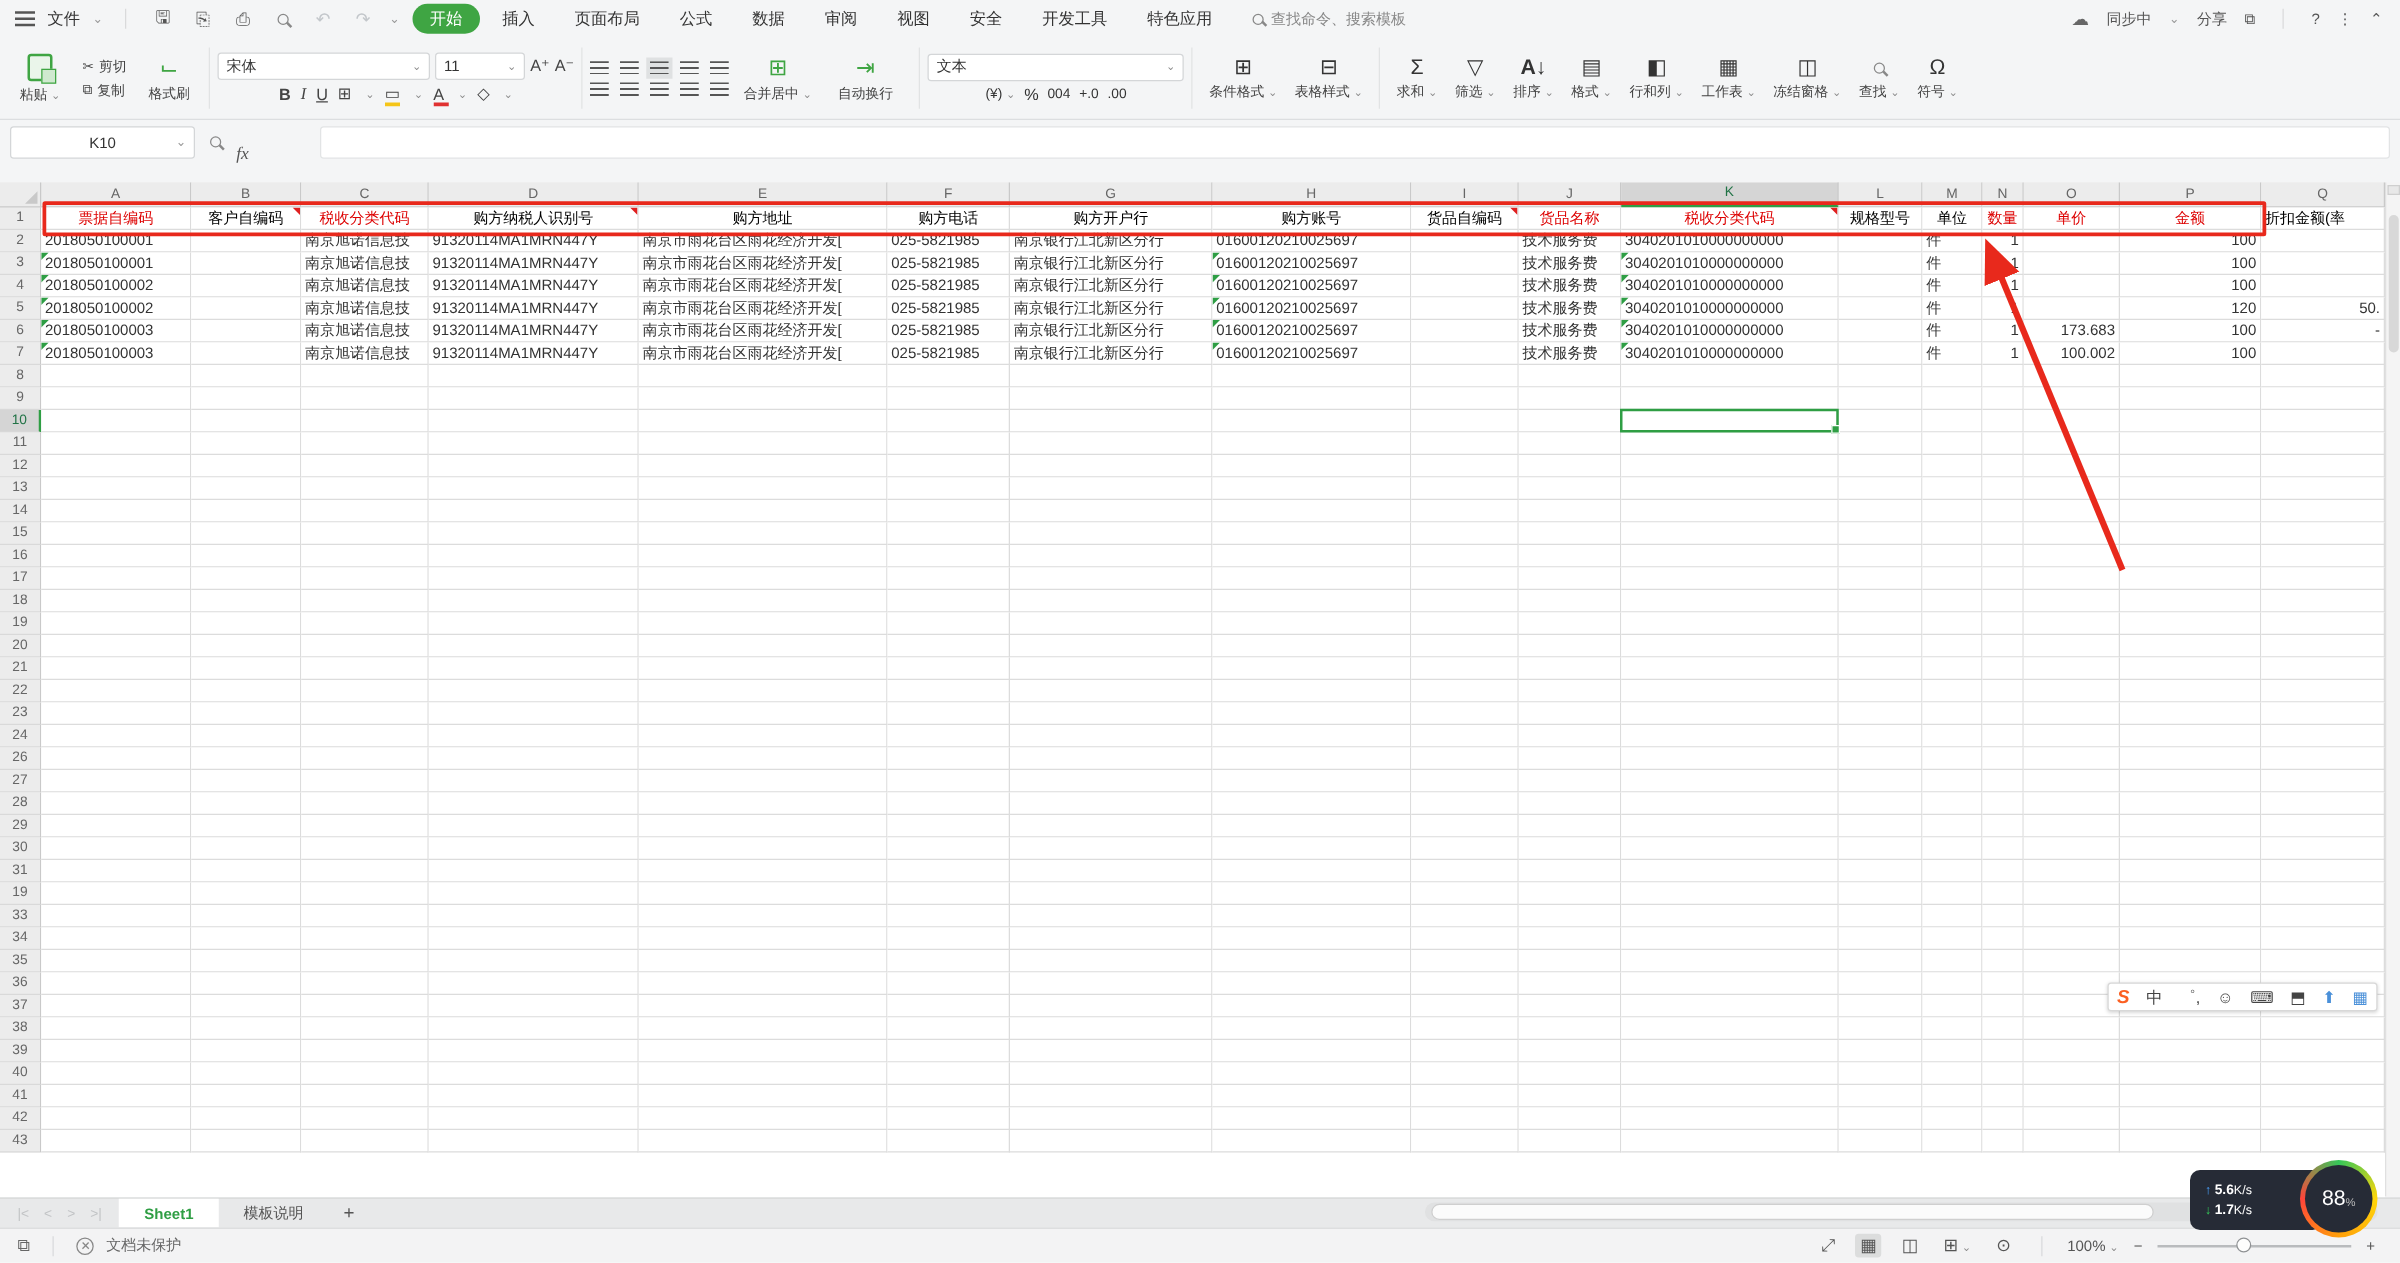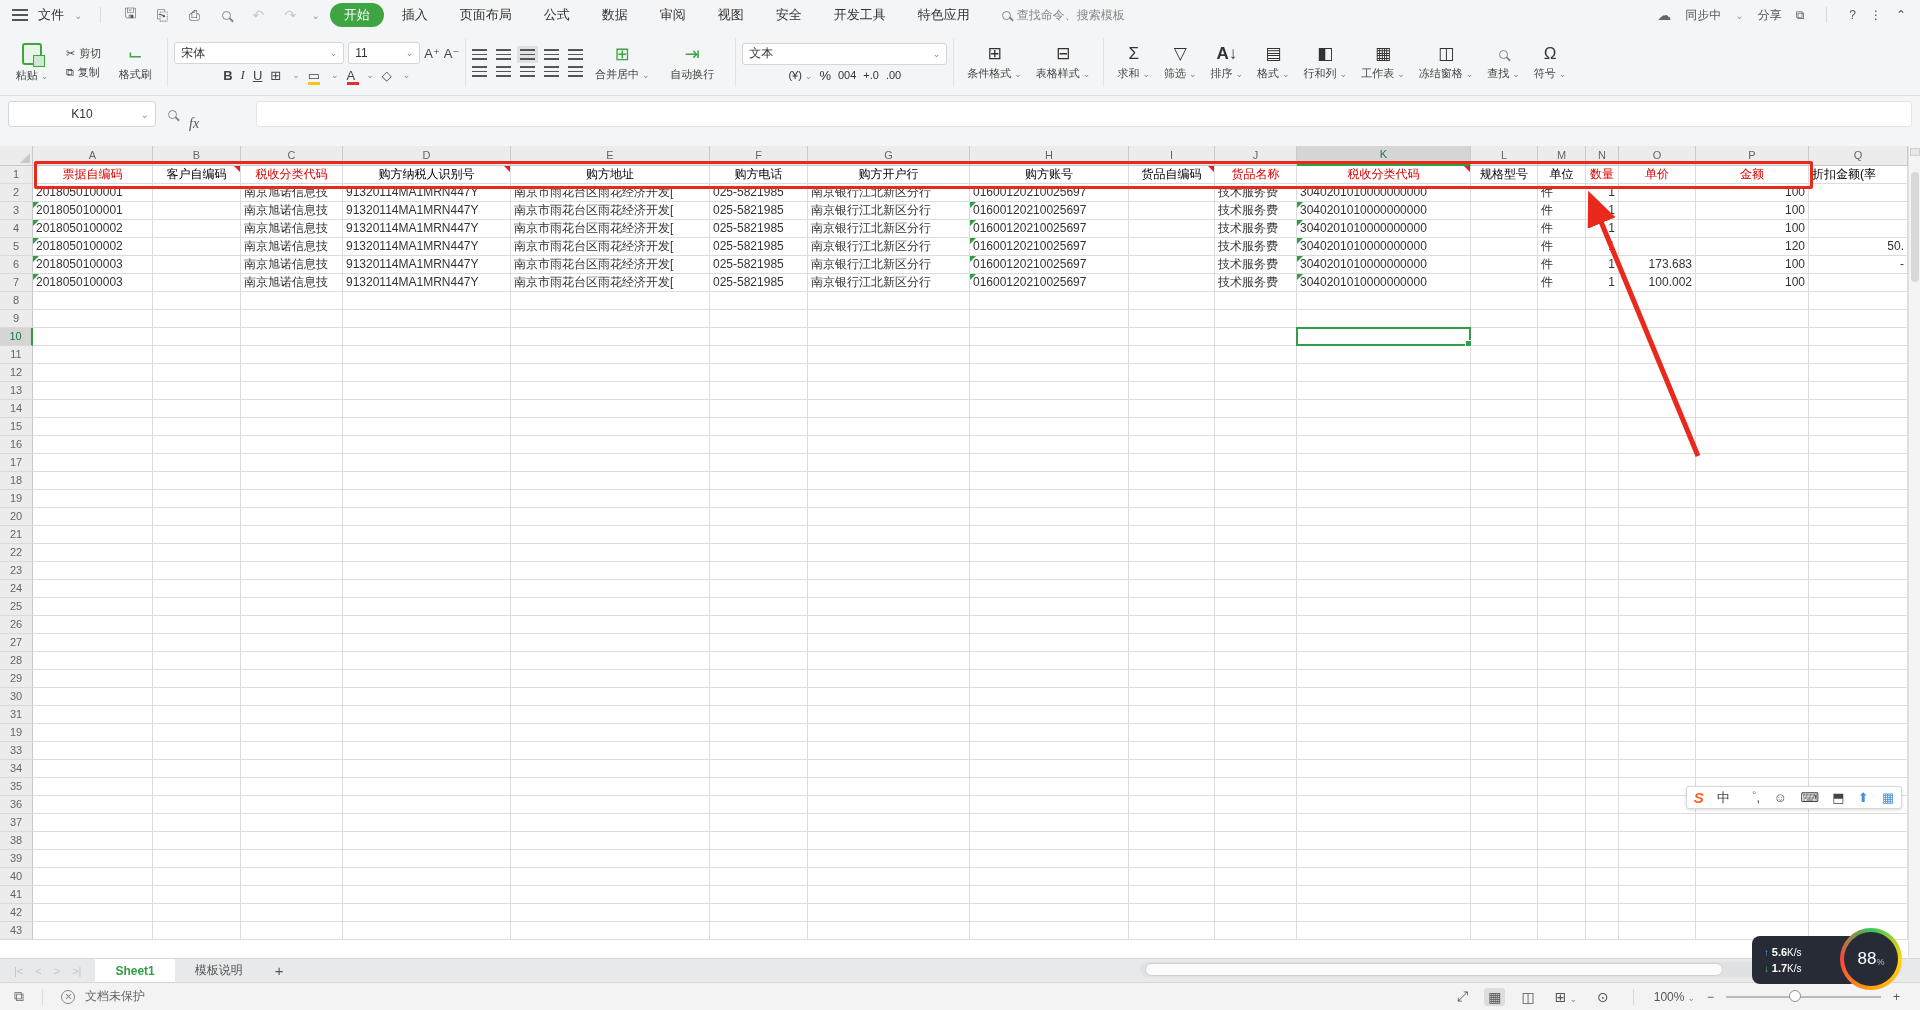--- a/index.html
+++ b/index.html
@@ -836,40 +836,20 @@
         <div class="cell" style="width: 82px;"></div>
         <div class="cell" style="width: 174px;"></div>
         <div class="cell" style="width: 67px;"></div>
         <div class="cell" style="width: 48px;"></div>
         <div class="cell al-r" style="width: 33px;"></div>
         <div class="cell al-r" style="width: 77px;"></div>
         <div class="cell al-r" style="width: 113px;"></div>
         <div class="cell al-r" style="width: 99px;"></div>
       </div>
       <div class="grid-row">
-        <div class="rownum">25</div>
-        <div class="cell" style="width: 120px;"></div>
-        <div class="cell" style="width: 88px;"></div>
-        <div class="cell" style="width: 102px;"></div>
-        <div class="cell" style="width: 168px;"></div>
-        <div class="cell" style="width: 199px;"></div>
-        <div class="cell" style="width: 98px;"></div>
-        <div class="cell" style="width: 162px;"></div>
-        <div class="cell" style="width: 159px;"></div>
-        <div class="cell" style="width: 86px;"></div>
-        <div class="cell" style="width: 82px;"></div>
-        <div class="cell" style="width: 174px;"></div>
-        <div class="cell" style="width: 67px;"></div>
-        <div class="cell" style="width: 48px;"></div>
-        <div class="cell al-r" style="width: 33px;"></div>
-        <div class="cell al-r" style="width: 77px;"></div>
-        <div class="cell al-r" style="width: 113px;"></div>
-        <div class="cell al-r" style="width: 99px;"></div>
-      </div>
-      <div class="grid-row">
         <div class="rownum">26</div>
         <div class="cell" style="width: 120px;"></div>
         <div class="cell" style="width: 88px;"></div>
         <div class="cell" style="width: 102px;"></div>
         <div class="cell" style="width: 168px;"></div>
         <div class="cell" style="width: 199px;"></div>
         <div class="cell" style="width: 98px;"></div>
         <div class="cell" style="width: 162px;"></div>
         <div class="cell" style="width: 159px;"></div>
         <div class="cell" style="width: 86px;"></div>

